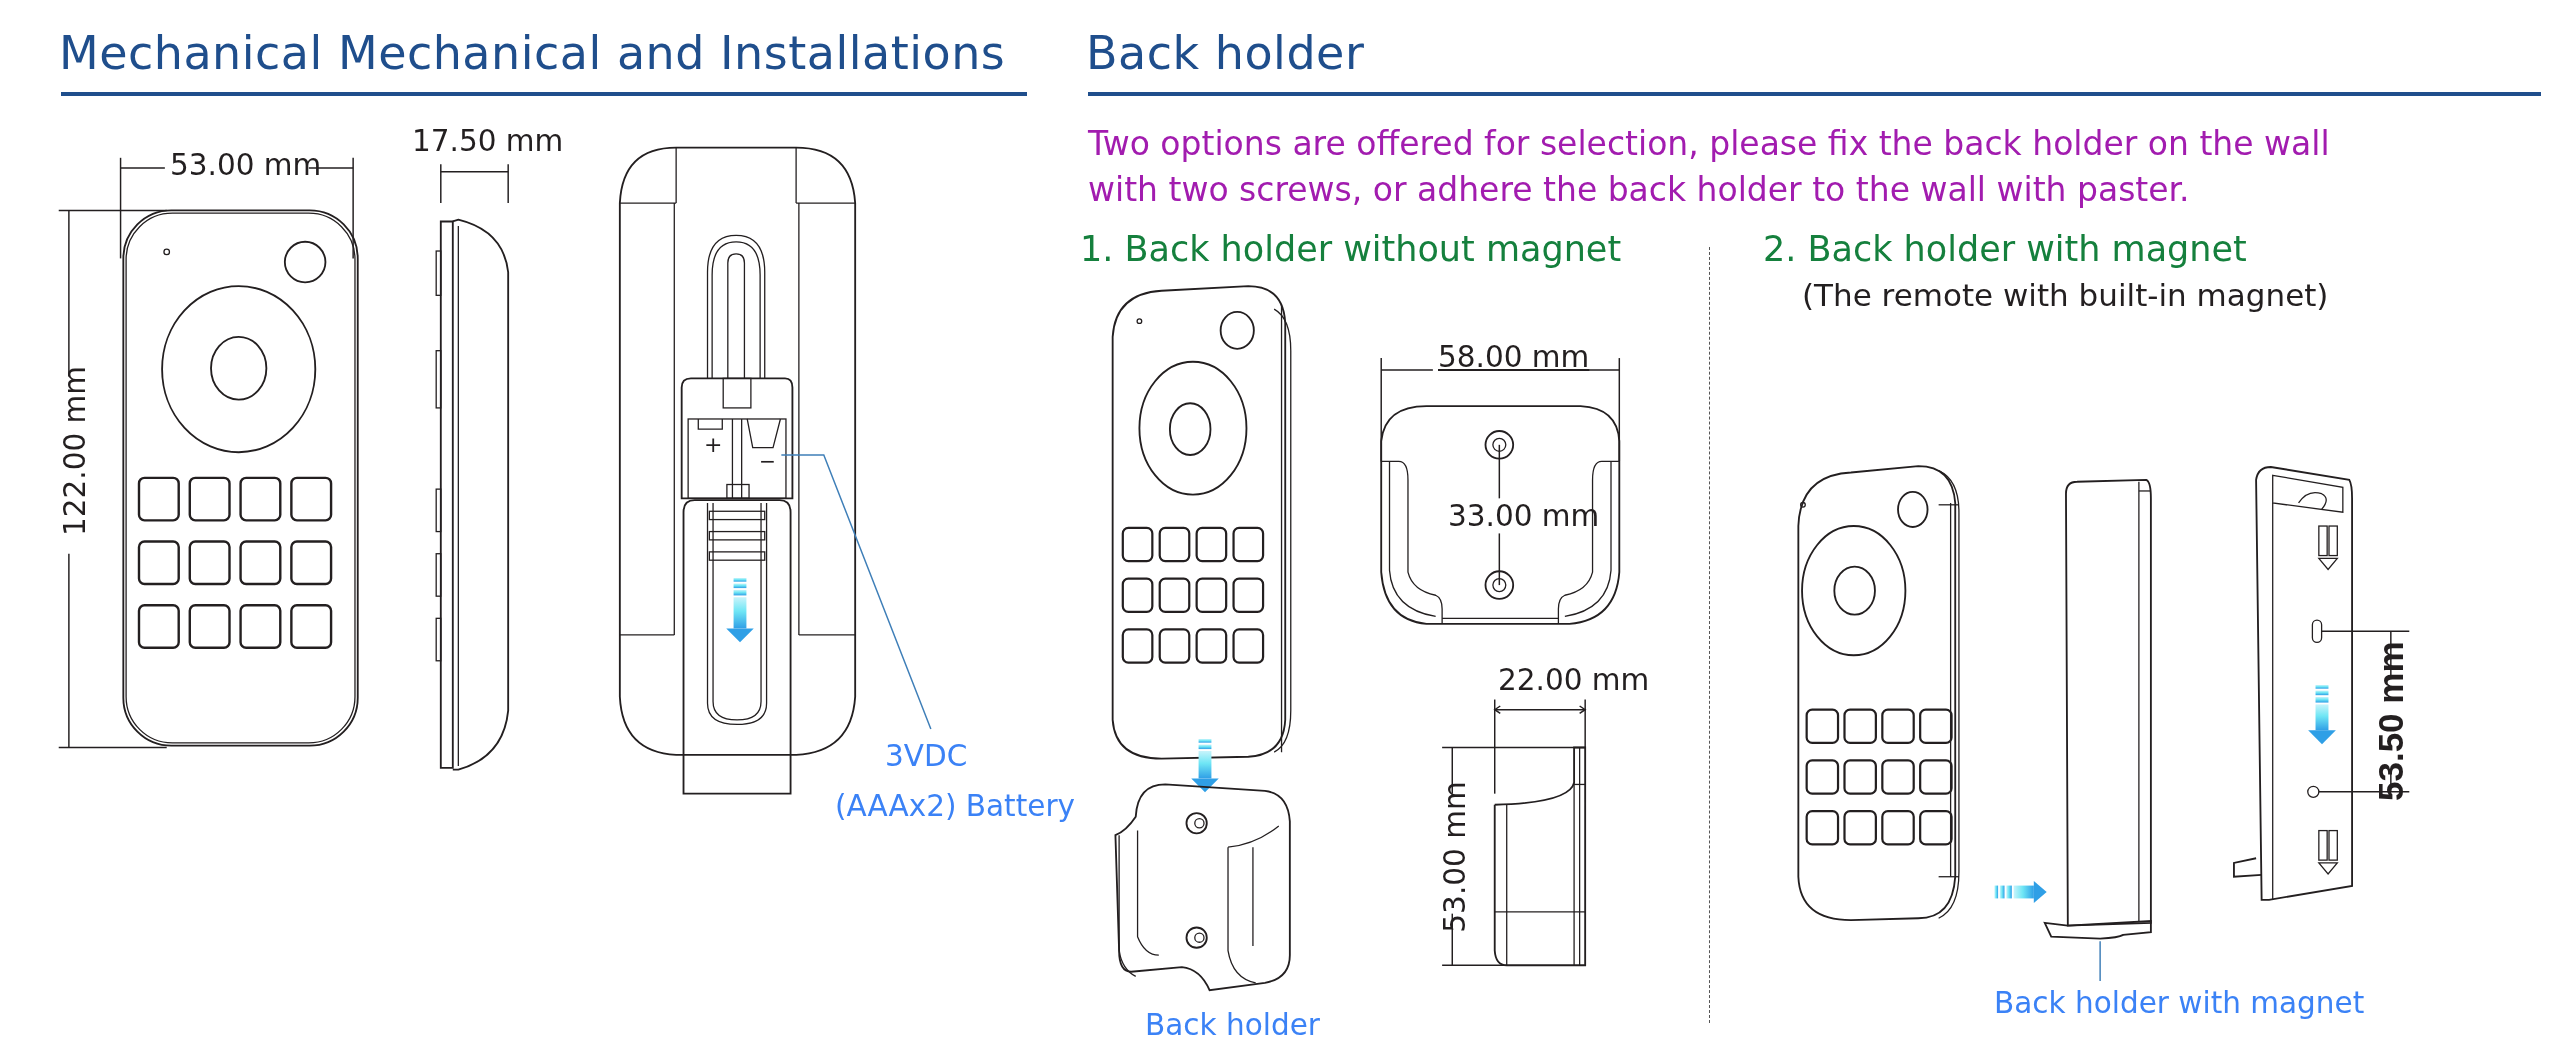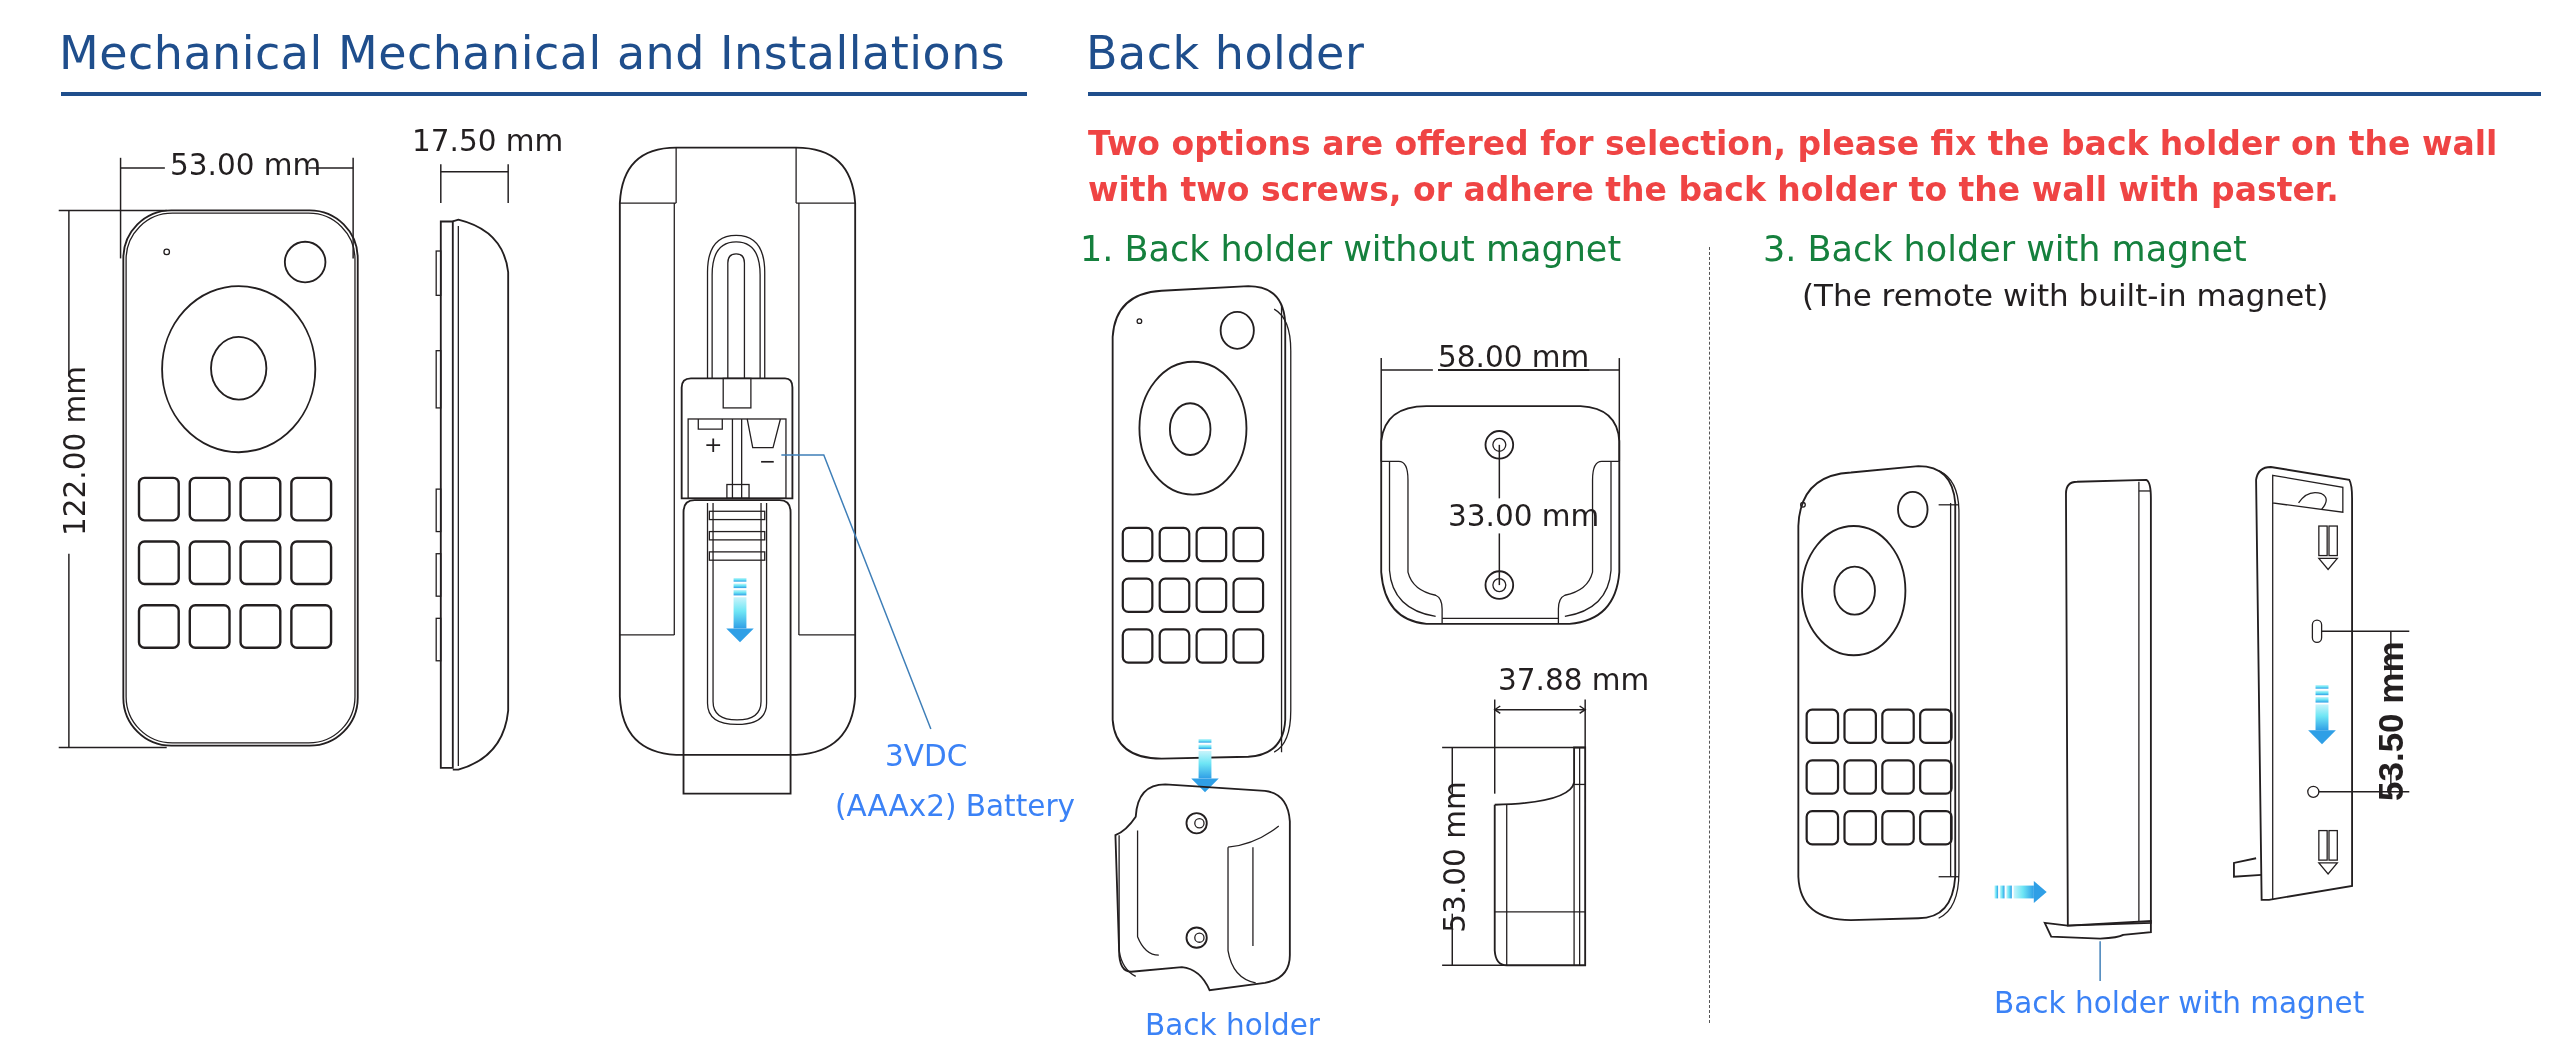--- a/index.html
+++ b/index.html
@@ -1,21 +1,21 @@
 <!DOCTYPE html>
 <html style="font-size:14.8px"><head>
 <meta charset="utf-8">
 <style>
   html, body { margin: 0; padding: 0; background: #ffffff; }
   body { width: 2576px; height: 1041px; position: relative; overflow: hidden;
          font-family: "DejaVu Sans", "Liberation Sans", sans-serif; color: #231f20; }
   .abs { position: absolute; }
   .section-title { color: #1f4e8c; font-size: 46px; font-weight: 400; letter-spacing: 0.5px; white-space: nowrap; }
   .rule { height: 3.7px; background: #1f4e8c; }
-  .body-text { font-size: 33px; line-height: 48px; color: #ef4444; white-space: nowrap; font-weight: 700; }
+  .body-text { font-size: 33px; line-height: 48px; color: #a21caf; white-space: nowrap; font-weight: 400; }
   .sub-title { font-size: 35px; color: #15803d; white-space: nowrap; }
   .sub-note { font-size: 31px; color: #231f20; white-space: nowrap; }
   .dim { font-size: 29.5px; color: #231f20; white-space: nowrap; }
   .dim-vert { font-size: 29.5px; color: #231f20; white-space: nowrap; transform: rotate(-90deg); transform-origin: center center; }
   .dim-bold { font-size: 35px; font-weight: 700; color: #231f20; white-space: nowrap; transform: rotate(-90deg); transform-origin: center center; font-family: "Liberation Sans", sans-serif; }
   .caption { font-size: 29.5px; color: #3b82f6; white-space: nowrap; }
   .divider-dashed { width: 0; border-left: 1.8px dashed #555; }
   svg { position: absolute; overflow: visible; }
   svg .ln { fill: none; stroke: #231f20; stroke-width: 2; }
   svg .thin { fill: none; stroke: #231f20; stroke-width: 1.4; }
@@ -144,21 +144,21 @@
 <div class="abs caption" style="left:885px; top:739px; text-align:center; width:74px;">3VDC</div>
 <div class="abs caption" style="left:835px; top:779px;margin-top:10px;">(AAAx2) Battery</div>
 
 <div class="abs section-title" style="left:1086px; top:26px;">Back holder</div>
 <div class="abs rule" style="left:1088px; top:92px; width:1453px;"></div>
 
 <div class="abs body-text" style="left:1088px; top:120px;">Two options are offered for selection, please fix the back holder on the wall</div>
 <div class="abs body-text" style="left:1088px; top:166px;">with two screws, or adhere the back holder to the wall with paster.</div>
 
 <div class="abs sub-title" style="left:1080px; top:229px;">1. Back holder without magnet</div>
-<div class="abs sub-title" style="left:1763px; top:229px;">3. Back holder with magnet</div>
+<div class="abs sub-title" style="left:1763px; top:229px;">2. Back holder with magnet</div>
 <div class="abs sub-note" style="left:1802px; top:277px;">(The remote with built-in magnet)</div>
 
 <div class="abs divider-dashed" style="left:1709px; top:247px; height:776px;"></div>
 
 <svg style="left:0; top:0;" width="2576" height="1041" viewBox="0 0 2790 1128">
   <path class="ln" d="M1205 365 Q1208 318 1258 315 L1352 310 Q1390 310 1392 350 L1392 780 Q1390 818 1352 820 L1258 822 Q1208 822 1205 780 Z"></path>
   <path class="thin" d="M1380 335 Q1398 345 1398 380 L1398 770 Q1398 806 1380 815"></path>
   <line class="thin" x1="1388" y1="330" x2="1388" y2="815"></line>
   <circle class="thin" cx="1234" cy="348" r="2.5"></circle>
   <ellipse class="ln" cx="1340" cy="358" rx="18" ry="20"></ellipse>
@@ -214,21 +214,21 @@
   <line class="thin" x1="1562" y1="670" x2="1688" y2="670"></line>
   <circle class="ln" cx="1624" cy="482" r="15"></circle>
   <circle class="thin" cx="1624" cy="482" r="7"></circle>
   <circle class="ln" cx="1624" cy="634" r="15"></circle>
   <circle class="thin" cx="1624" cy="634" r="7"></circle>
   <line class="dimln" x1="1624" y1="482" x2="1624" y2="540"></line>
   <line class="dimln" x1="1624" y1="578" x2="1624" y2="634"></line>
 </svg>
 <div class="abs dim" style="left:1448px; top:499px;">33.00 mm</div>
 
-<div class="abs dim" style="left:1498px; top:663px;">37.88 mm</div>
+<div class="abs dim" style="left:1498px; top:663px;">22.00 mm</div>
 <svg style="left:0; top:0;" width="2576" height="1041" viewBox="0 0 2790 1128">
   <line class="dimln" x1="1619" y1="758" x2="1619" y2="860"></line>
   <line class="dimln" x1="1619" y1="769" x2="1717" y2="769"></line>
   <polyline class="dimln" points="1625,765 1619,769 1625,773"></polyline>
   <polyline class="dimln" points="1711,765 1717,769 1711,773"></polyline>
   <line class="dimln" x1="1717" y1="758" x2="1717" y2="810"></line>
   <line class="dimln" x1="1562" y1="810" x2="1717" y2="810"></line>
   <line class="dimln" x1="1573" y1="810" x2="1573" y2="860"></line>
   <line class="dimln" x1="1573" y1="990" x2="1573" y2="1046"></line>
   <line class="dimln" x1="1562" y1="1046" x2="1717" y2="1046"></line>

